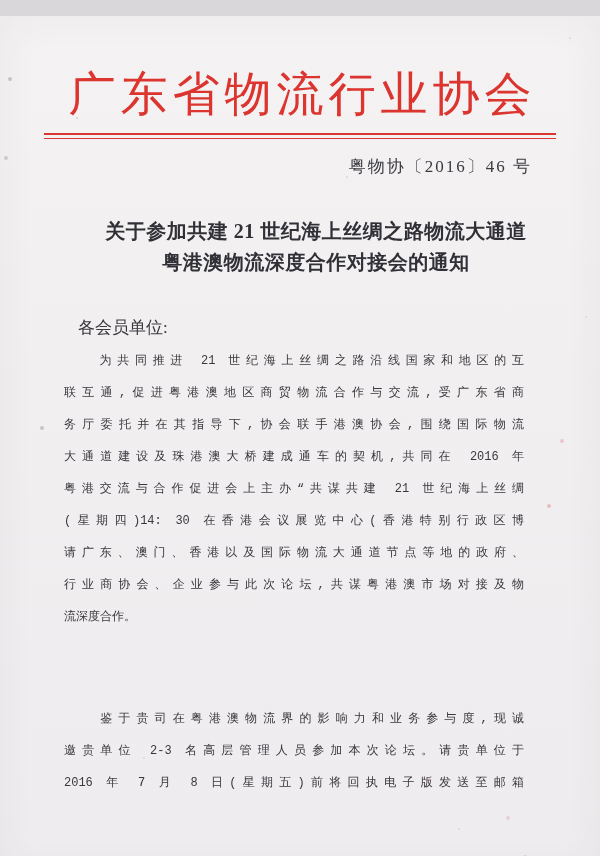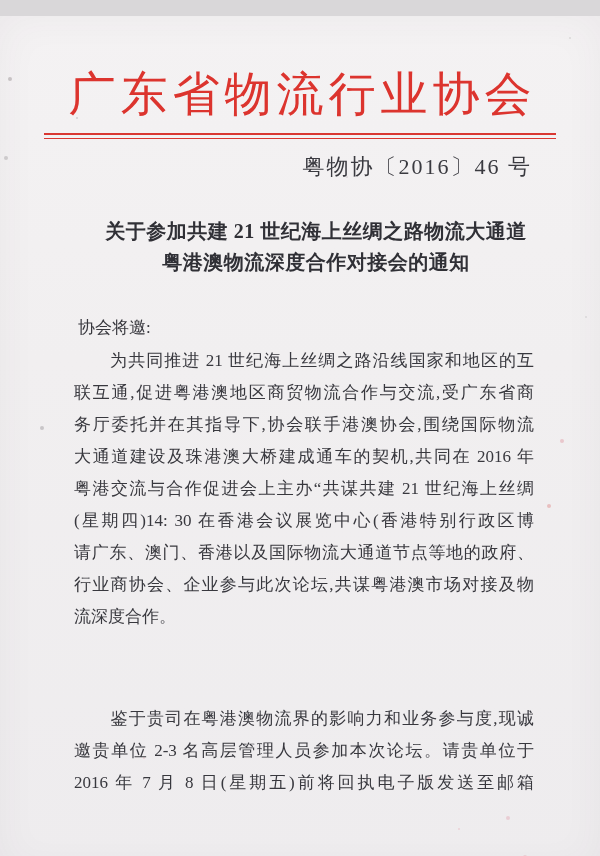--- a/index.html
+++ b/index.html
@@ -60,21 +60,21 @@
     left: 44px;
     right: 44px;
     height: 3px;
     border-top: 2.5px solid #d93832;
     border-bottom: 1.5px solid #d93832;
   }
   .doc-number {
     position: absolute;
     top: 141px;
     right: 68px;
-    font-size: 22px;
+    font-size: 17px;
     line-height: 20px;
     letter-spacing: 2px;
     color: #3a3a40;
   }
   .title-block {
     position: absolute;
     top: 200px;
     left: 0; right: 0;
     text-align: center;
     font-size: 20px;
@@ -87,25 +87,26 @@
   .salutation {
     position: absolute;
     top: 296px;
     left: 78px;
     font-size: 17px;
     line-height: 32px;
     color: #38383e;
   }
   .para {
     position: absolute;
-    left: 74px;
+    left: 64px;
     width: 460px;
-    font-size: 17px;
+    font-size: 12px;
     line-height: 32px;
     color: #38383e;
+    font-family: Liberation Mono, monospace;
   }
   .para-1 { top: 329px; }
   .para-2 { top: 687px; }
   .line {
     text-align: justify;
     text-align-last: justify;
     white-space: pre-wrap;
   }
   
   .para-1 .line:last-child {
@@ -123,21 +124,21 @@
 
   <div class="red-rule"></div>
 
   <div class="doc-number">粤物协〔2016〕46 号</div>
 
   <div class="title-block">
     <div class="title-line">关于参加共建 21 世纪海上丝绸之路物流大通道</div>
     <div class="title-line">粤港澳物流深度合作对接会的通知</div>
   </div>
 
-  <div class="salutation">协会将邀:</div>
+  <div class="salutation">各会员单位:</div>
 
   <div class="para para-1">
 
       <div class="line">　　为共同推进 21 世纪海上丝绸之路沿线国家和地区的互</div>
 
       <div class="line">联互通,促进粤港澳地区商贸物流合作与交流,受广东省商</div>
 
       <div class="line">务厅委托并在其指导下,协会联手港澳协会,围绕国际物流</div>
 
       <div class="line">大通道建设及珠港澳大桥建成通车的契机,共同在 2016 年</div>

